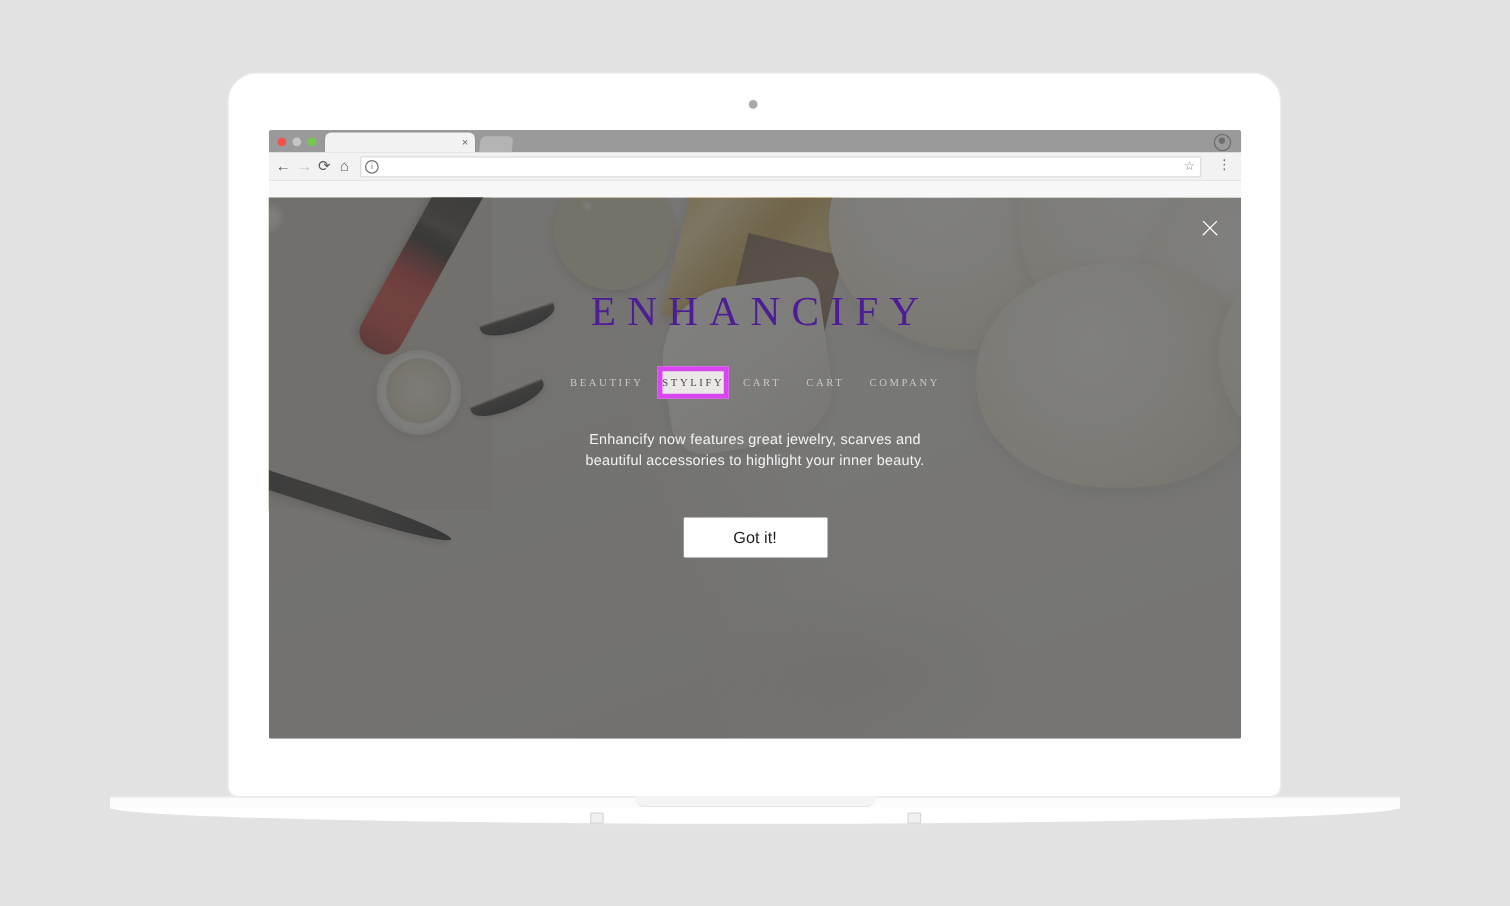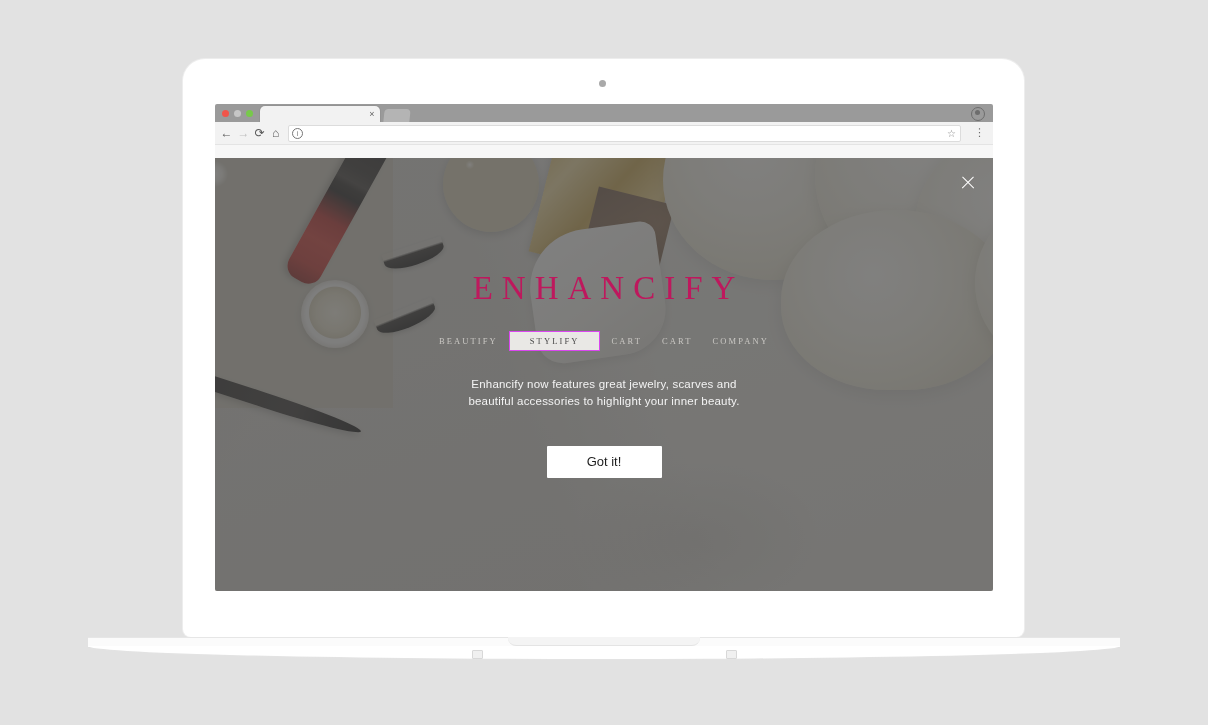--- a/index.html
+++ b/index.html
@@ -442,25 +442,25 @@
     left: 0;
     top: 0;
     width: 778px;
     height: 433px;
     display: flex;
     flex-direction: column;
     align-items: center;
   }
 
   #brand-wordmark {
-    margin-top: 114px;
+    margin-top: 76px;
     font-family: "Liberation Serif", serif;
     font-size: 33px;
     letter-spacing: 9px;
-    color: #be185d;
+    color: #4c1d95;
     line-height: 1;
     padding-left: 9px;
   }
 
   #site-nav {
     margin-top: 26px;
     display: flex;
     align-items: center;
     gap: 2px;
   }
@@ -469,22 +469,22 @@
     letter-spacing: 2.1px;
     color: #c9c7c3;
     padding: 5px 9px;
     cursor: pointer;
     white-space: nowrap;
     font-family: Liberation Serif, serif;
   }
   .nav-link.is-active {
     color: #4a4a4a;
     background: #e9e8e5;
-    border: 1px solid #d946ef;
-    padding: 4px 20px;
+    border: 4px solid #d946ef;
+    padding: 4px 0;
   }
 
   #promo-text {
     margin-top: 25px;
     width: 300px;
     text-align: center;
     font-size: 11.5px;
     line-height: 17px;
     color: #f3f3f3;
     letter-spacing: 0.2px;

